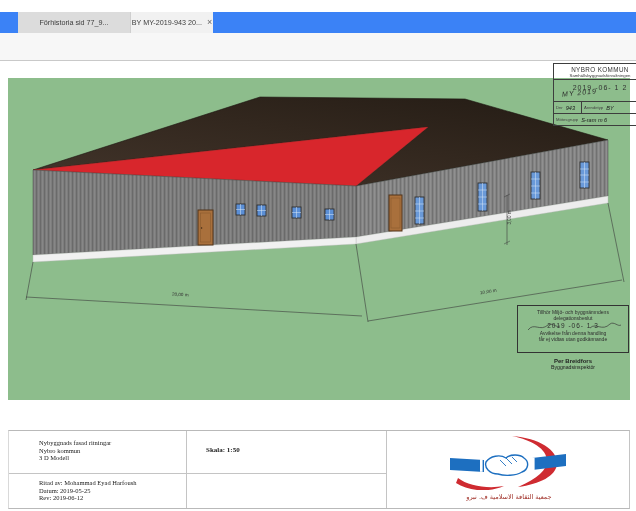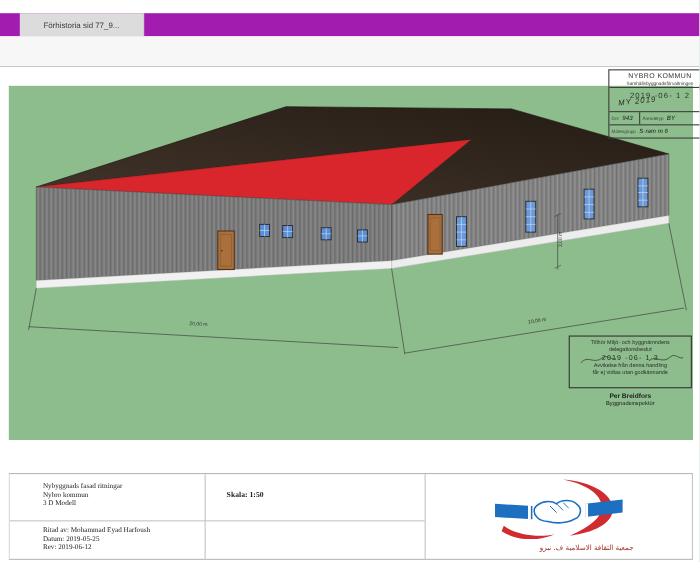--- a/index.html
+++ b/index.html
@@ -4,21 +4,21 @@
 <style>
   html,body{margin:0;padding:0;}
   body{width:636px;height:511px;overflow:hidden;font-family:"Liberation Sans",sans-serif;background:#fff;}
   #app{position:relative;width:636px;height:511px;overflow:hidden;background:#fff;}
 
   
   .menubar{position:absolute;left:0;top:0;width:636px;height:12px;background:#fbfbfb;}
   .menu-item{position:absolute;top:1px;font-size:8px;color:#222;}
 
   
-  .tabbar{position:absolute;left:0;top:12px;width:636px;height:21px;background:#a21caf;}
+  .tabbar{position:absolute;left:0;top:12px;width:636px;height:21px;background:#3b82f6;}
   .tab{position:absolute;top:0;height:21px;display:flex;align-items:center;justify-content:center;
        font-size:7.2px;color:#3c3c3c;white-space:nowrap;overflow:hidden;}
   .tab.inactive{left:18px;width:112px;background:#dcdcdc;border-right:1px solid #cfcfcf;}
   .tab.active{left:131px;width:82px;background:#f1f1f1;gap:5px;}
   .tab-close{font-size:9px;color:#666;line-height:9px;}
 
   
   .toolbar{position:absolute;left:0;top:33px;width:636px;height:27px;background:#f7f7f7;border-bottom:1px solid #c9c9c9;}
   .ti{position:absolute;top:39px;width:15px;height:15px;}
   .ti svg{display:block;}
@@ -65,32 +65,36 @@
   .tblock{position:absolute;left:8px;top:369px;width:620px;height:77px;
           border-top:1px solid #b9b9b9;border-bottom:1px solid #b9b9b9;
           border-left:1px solid #d9d9d9;border-right:1px solid #c4c4c4;
           font-family:"Liberation Serif",serif;color:#222;}
   .tb-v1{position:absolute;left:177px;top:0;width:1px;height:77px;background:#c4c4c4;}
   .tb-v2{position:absolute;left:377px;top:0;width:1px;height:77px;background:#c4c4c4;}
   .tb-h{position:absolute;left:0;top:42px;width:377px;height:1px;background:#c4c4c4;}
   .tb-proj{position:absolute;left:30px;top:8px;font-size:6.5px;line-height:7.5px;}
   .tb-scale{position:absolute;left:197px;top:15px;font-size:7px;font-weight:bold;}
   .tb-auth{position:absolute;left:30px;top:48px;font-size:6.5px;line-height:7.5px;}
-  .tb-logo{position:absolute;left:433px;top:3px;width:134px;text-align:right;}
+  .tb-logo{position:absolute;left:433px;top:3px;width:134px;text-align:center;}
   .tb-logo-text{font-size:6.5px;color:#a03028;direction:rtl;margin-top:-1px;font-family:"DejaVu Sans",sans-serif;}
 </style>
 </head>
 <body>
 
 <div id="app">
 
 
   <div class="tabbar">
     <div class="tab inactive">
       <span>Förhistoria sid 77_9...</span>
+    </div>
+    <div class="tab active">
+      <span>BY MY-2019-943 20...</span>
+      <span class="tab-close">×</span>
     </div>
   </div>
 
   <div class="toolbar">
     <span class="ti" style="left:42px">
       <svg width="15" height="15" viewBox="0 0 15 15" fill="none" stroke="#5a5a5a" stroke-width="1.1">
         <rect x="1.5" y="3" width="12" height="9" rx="0.5"></rect>
           <path d="M1.5 3.5 L7.5 8.5 L13.5 3.5"></path>
       </svg>
     </span>

